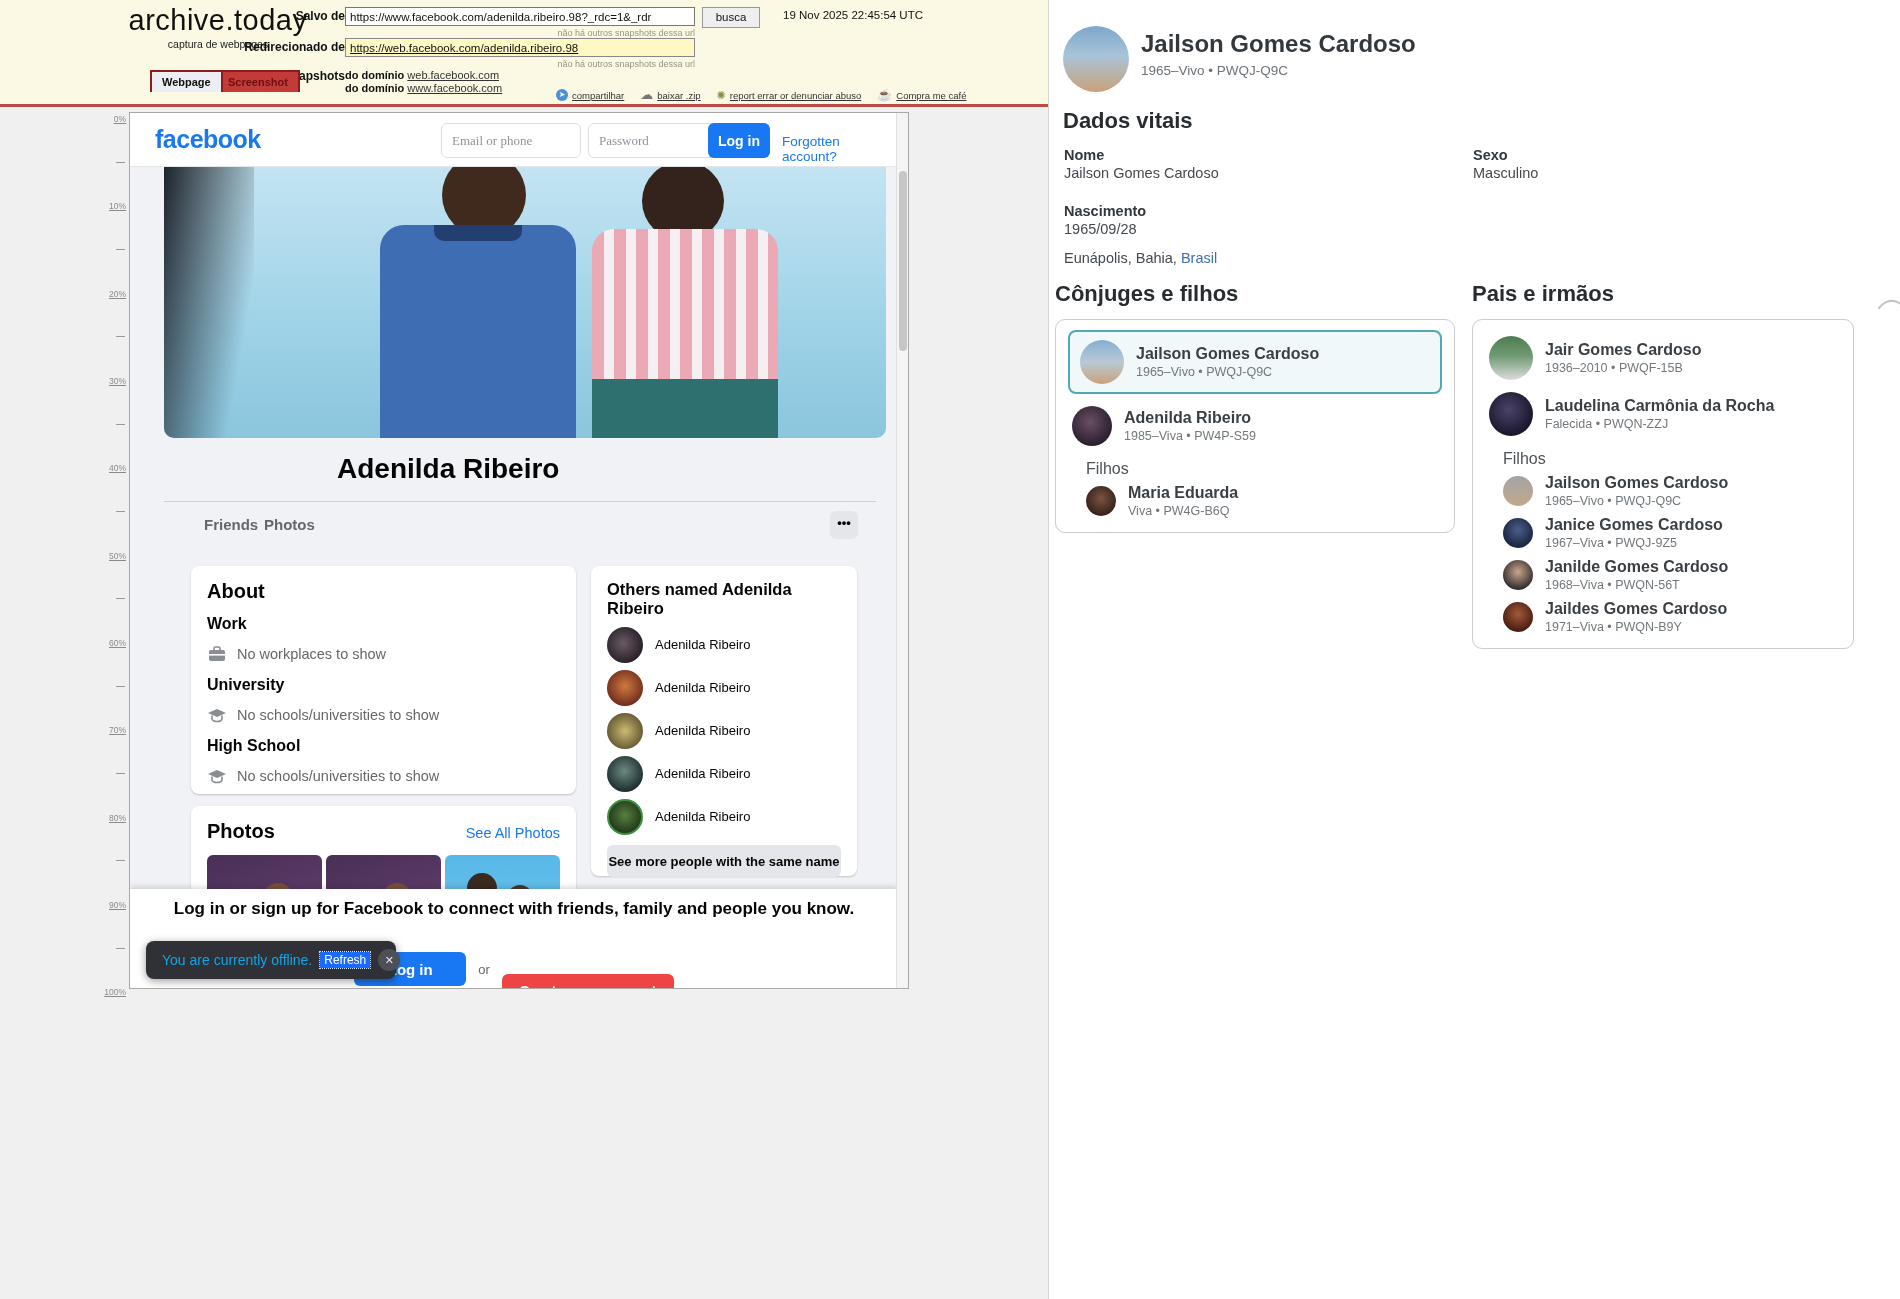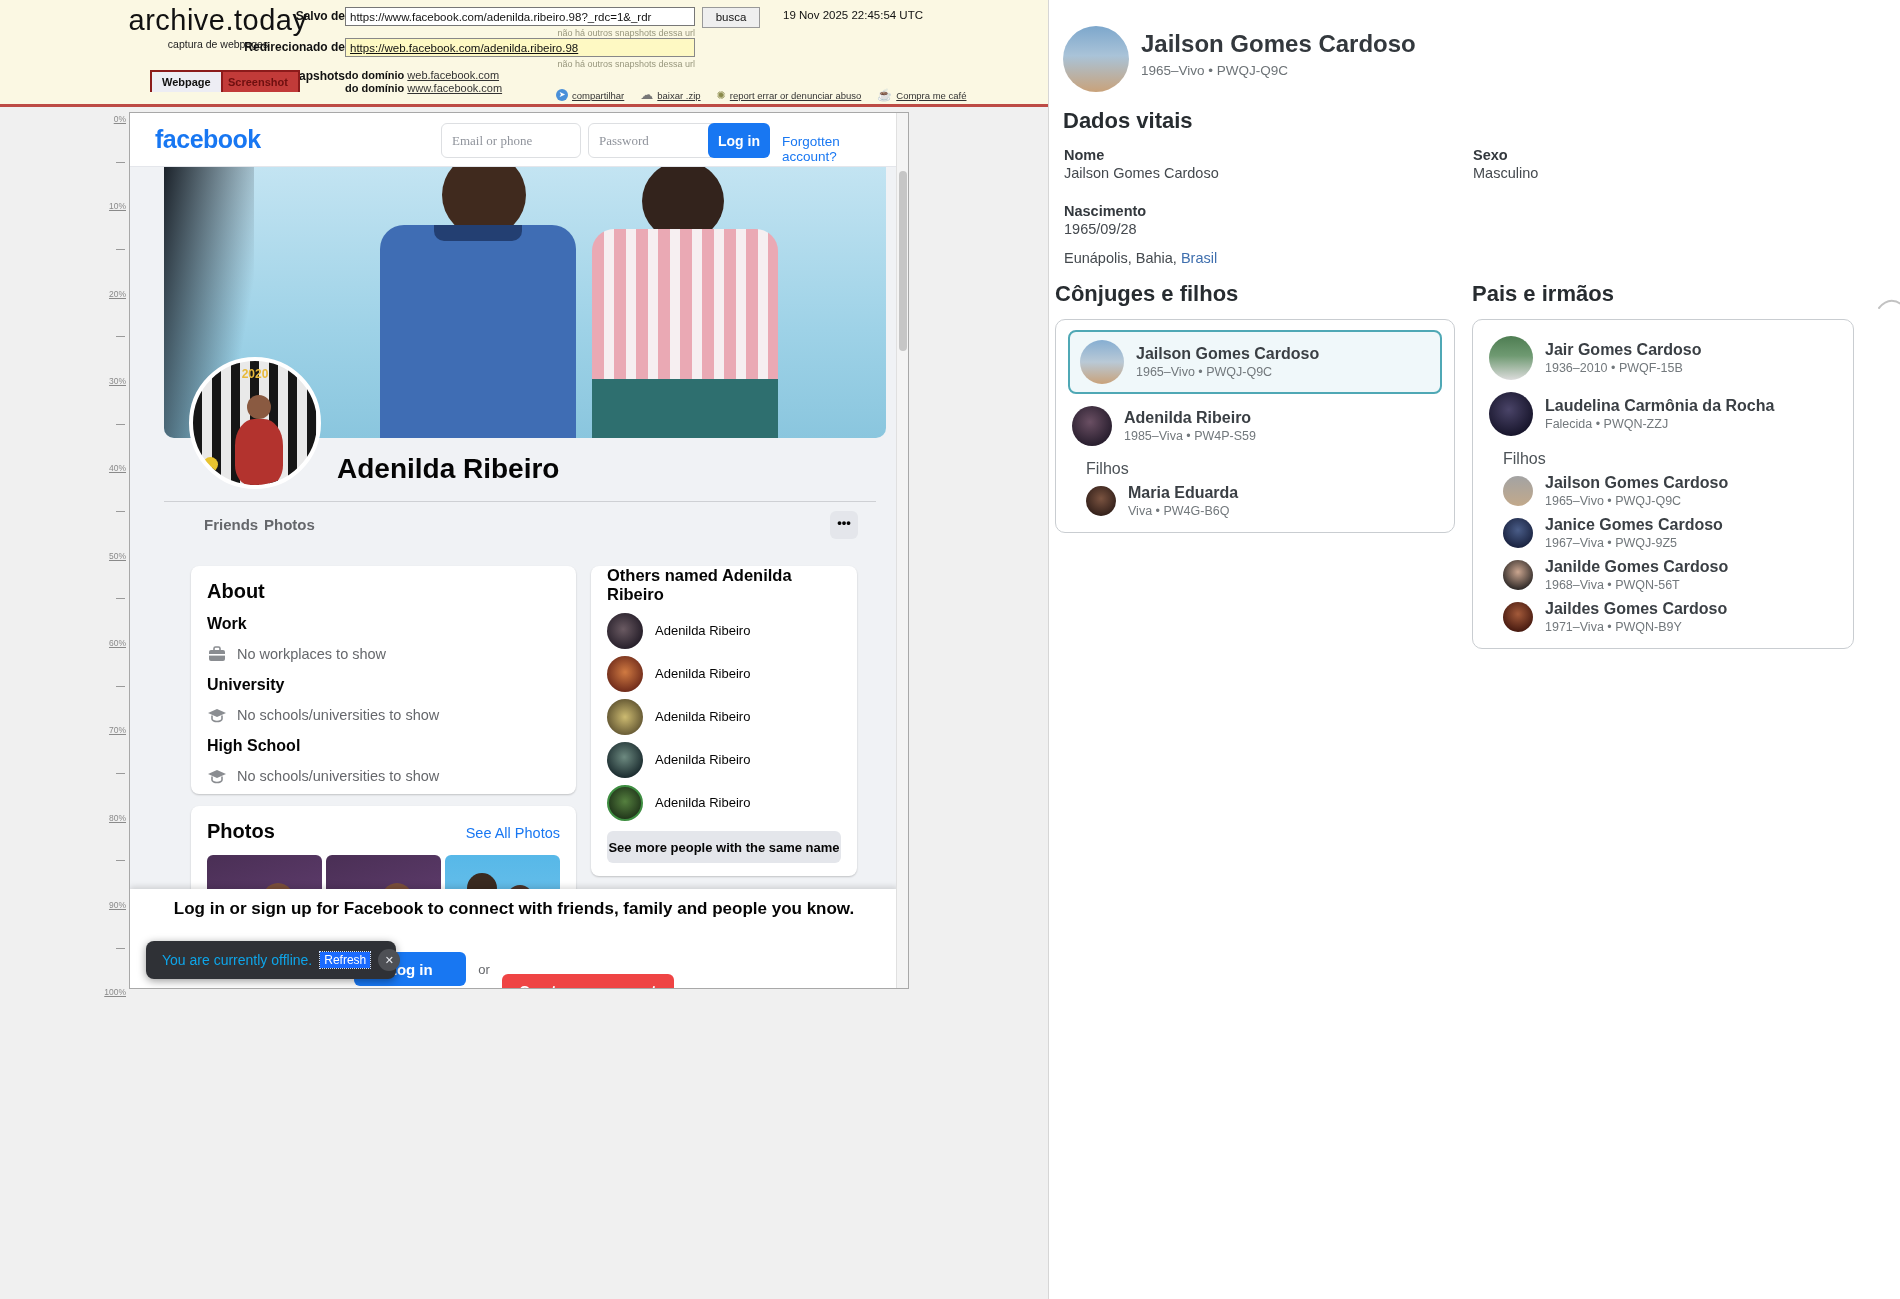--- a/index.html
+++ b/index.html
@@ -89,21 +89,21 @@
   .fb-more { position:absolute; left:700px; top:398px; width:28px; height:28px; background:#E4E6EB; border-radius:6px;
              text-align:center; line-height:24px; font-size:13px; color:#050505; font-weight:bold; cursor:pointer; }
 
   .fb-card { position:absolute; background:#fff; border-radius:8px; box-shadow:0 1px 2px rgba(0,0,0,0.2); }
   .card-about { left:61px; top:453px; width:385px; height:228px; padding:14px 16px; }
   .card-about h2 { font-size:20px; color:#050505; }
   .card-about h3 { font-size:16px; color:#050505; margin-top:12px; }
   .ab-row { display:flex; align-items:center; gap:10px; margin-top:11px; color:#65676b; font-size:14.5px; }
   .ab-ic { width:20px; height:20px; flex:0 0 20px; }
 
-  .card-others { left:461px; top:453px; width:266px; height:310px; padding:0 16px; }
+  .card-others { left:461px; top:453px; width:266px; height:310px; padding:14px 16px; }
   .card-others h2 { font-size:16.5px; color:#050505; }
   .oth-row { display:flex; align-items:center; gap:12px; margin-top:10px; height:33px; cursor:pointer; }
   .oth-av { width:36px; height:36px; border-radius:50%; flex:0 0 36px; }
   .oth-name { font-size:13px; color:#050505; }
   .oth-btn { margin-top:12px; width:100%; height:32px; background:#E4E6EB; border:none; border-radius:6px;
              font-size:13px; font-weight:bold; color:#050505; cursor:pointer; font-family:"Liberation Sans",sans-serif; }
 
   .card-photos { left:61px; top:693px; width:385px; height:283px; padding:14px 16px; }
   .ph-hd { display:flex; justify-content:space-between; align-items:baseline; }
   .ph-hd h2 { font-size:20px; color:#050505; }
@@ -274,26 +274,20 @@
 
     <div class="fb-cover">
       <div class="cov-darkL"></div>
       <div class="cov-head1"></div>
       <div class="cov-fig1"></div>
       <div class="cov-head2"></div>
       <div class="cov-fig2"></div>
       <div class="cov-skirt"></div>
     </div>
 
-    <div class="fb-avatar">
-      <div class="yr">2020</div>
-      <div class="head"></div>
-      <div class="dress"></div>
-      <div class="flower"></div>
-    </div>
 
     <div class="fb-name">Adenilda Ribeiro</div>
     <div class="fb-div"></div>
     <div class="fb-tab t1">Friends</div>
     <div class="fb-tab t2">Photos</div>
     <div class="fb-more">•••</div>
 
     <div class="fb-card card-about">
       <h2>About</h2>
       <h3>Work</h3>

